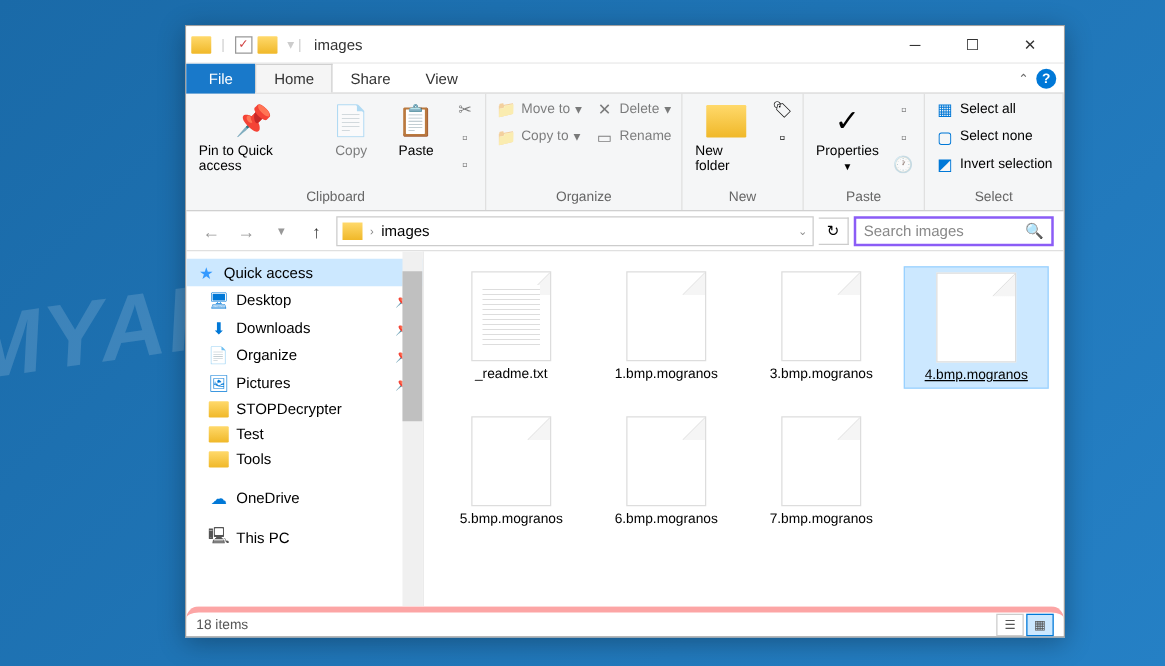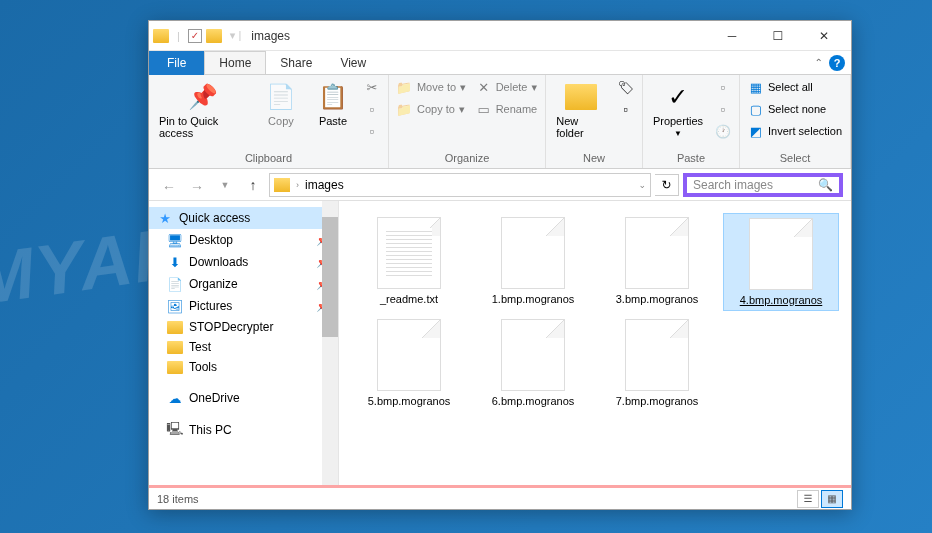--- a/index.html
+++ b/index.html
@@ -35,45 +35,45 @@
     .ribbon-icon-sm { width: 16px; height: 16px; display: flex; align-items: center; justify-content: center; font-size: 13px; }
     .disabled { opacity: 0.5; }
     
     .addrbar { height: 32px; display: flex; align-items: center; padding: 3px 8px; gap: 4px; border-bottom: 1px solid #e0e0e0; }
     .nav-btn { width: 24px; height: 24px; display: flex; align-items: center; justify-content: center; color: #999; font-size: 14px; }
     .nav-btn.active { color: #333; }
     .addr-box { flex: 1; height: 24px; border: 1px solid #ccc; display: flex; align-items: center; padding: 0 4px; gap: 6px; font-size: 12px; }
     .addr-folder { width: 16px; height: 14px; background: linear-gradient(#ffd96b, #f0b829); }
     .addr-chev { color: #888; font-size: 9px; }
     .refresh-btn { width: 24px; height: 22px; border: 1px solid #ccc; border-left: none; display: flex; align-items: center; justify-content: center; font-size: 12px; }
-    .search-box { width: 160px; height: 24px; border: 4px solid #8b5cf6; display: flex; align-items: center; padding: 0 6px; font-size: 12px; color: #888; justify-content: space-between; }
+    .search-box { width: 160px; height: 24px; border: 2px solid #8b5cf6; display: flex; align-items: center; padding: 0 6px; font-size: 12px; color: #888; justify-content: space-between; }
     
     .content { flex: 1; display: flex; overflow: hidden; }
     .sidebar { width: 190px; border-right: 1px solid #e5e5e5; overflow-y: auto; padding: 6px 0; position: relative; }
     .sidebar-scroll { position: absolute; right: 0; top: 0; width: 16px; height: 100%; background: #f0f0f0; }
     .sidebar-thumb { background: #c0c0c0; width: 100%; height: 120px; margin-top: 16px; }
     .sidebar-item { display: flex; align-items: center; padding: 3px 8px 3px 18px; font-size: 12px; gap: 6px; cursor: pointer; }
     .sidebar-item.active { background: #cce8ff; }
     .side-icon { width: 16px; height: 16px; display: flex; align-items: center; justify-content: center; font-size: 13px; }
     .pin-icon { margin-left: auto; color: #888; font-size: 11px; }
     .star-icon { color: #3399ff; }
     .folder-yellow { width: 16px; height: 13px; background: linear-gradient(#ffd96b, #f0b829); border-radius: 1px; }
     .cloud-icon { color: #0078d7; }
     .pc-icon { color: #555; }
     
     .files { flex: 1; padding: 12px; overflow: auto; position: relative; }
-    .file-grid { display: grid; grid-template-columns: repeat(4, 116px); gap: 4px 8px; }
+    .file-grid { display: grid; grid-template-columns: repeat(4, 116px); gap: 18px 8px; }
     .file-item { display: flex; flex-direction: column; align-items: center; padding: 4px; cursor: pointer; }
     .file-item.selected { background: #cce8ff; border: 1px solid #99d1ff; text-decoration: underline; }
     .file-thumb { width: 64px; height: 72px; background: #fff; border: 1px solid #ddd; position: relative; margin-bottom: 4px; }
     .file-thumb::before { content: ''; position: absolute; top: 0; right: 0; width: 18px; height: 18px; background: linear-gradient(135deg, transparent 48%, #ddd 50%, #f5f5f5 52%); }
     .file-thumb.txt::after { content: ''; position: absolute; top: 10px; left: 8px; right: 8px; height: 50px; background: repeating-linear-gradient(#fff, #fff 3px, #ddd 3px, #ddd 4px); }
     .file-name { font-size: 11px; text-align: center; word-wrap: break-word; max-width: 110px; }
     
-    .statusbar { height: 24px; border-top: 3px solid #fca5a5; display: flex; align-items: center; padding: 0 8px; font-size: 11px; color: #555; }
+    .statusbar { height: 24px; border-top: 5px solid #fca5a5; display: flex; align-items: center; padding: 0 8px; font-size: 11px; color: #555; border-radius: 10px; }
     .statusbar-right { margin-left: auto; display: flex; gap: 2px; }
     .view-btn { width: 22px; height: 18px; border: 1px solid #ccc; display: flex; align-items: center; justify-content: center; font-size: 10px; }
     .view-btn.active { background: #cce8ff; border-color: #0078d7; }
   </style>
 </head>
 <body>
 
 <div class="watermark">MYANTISPYWARE.COM</div>
 
 <div class="window">

